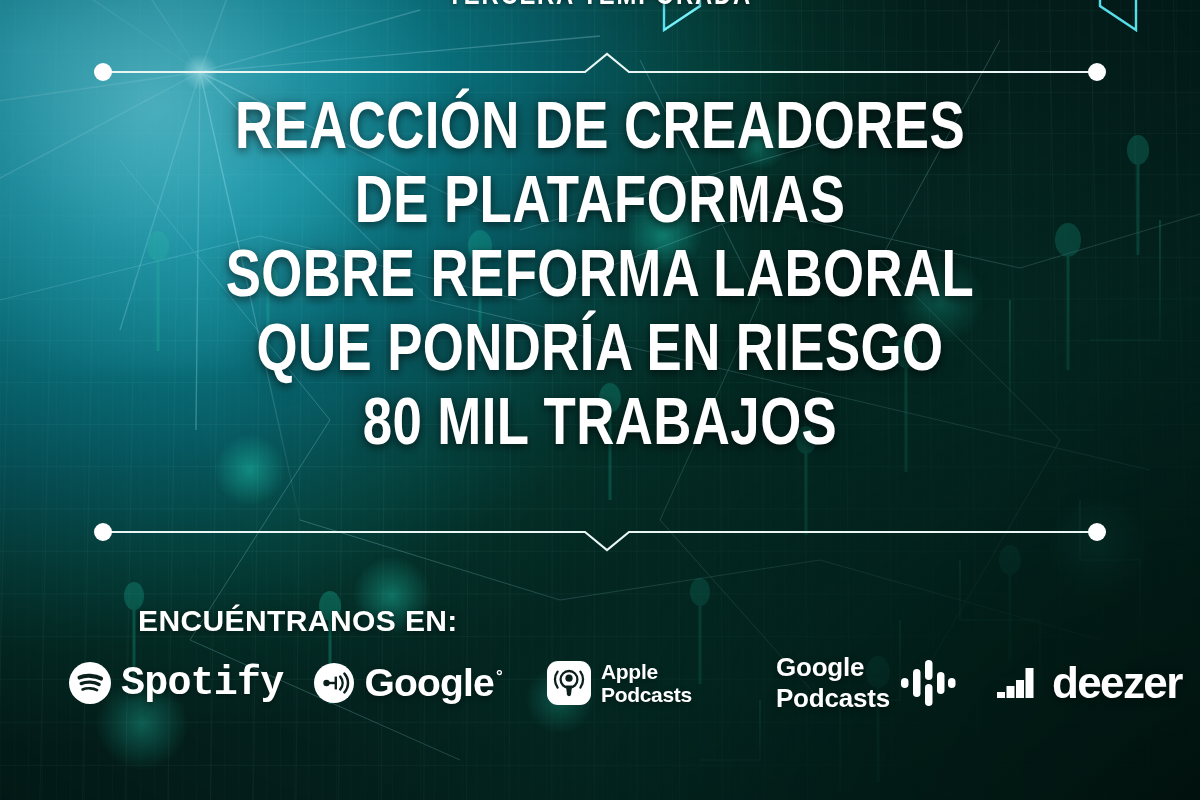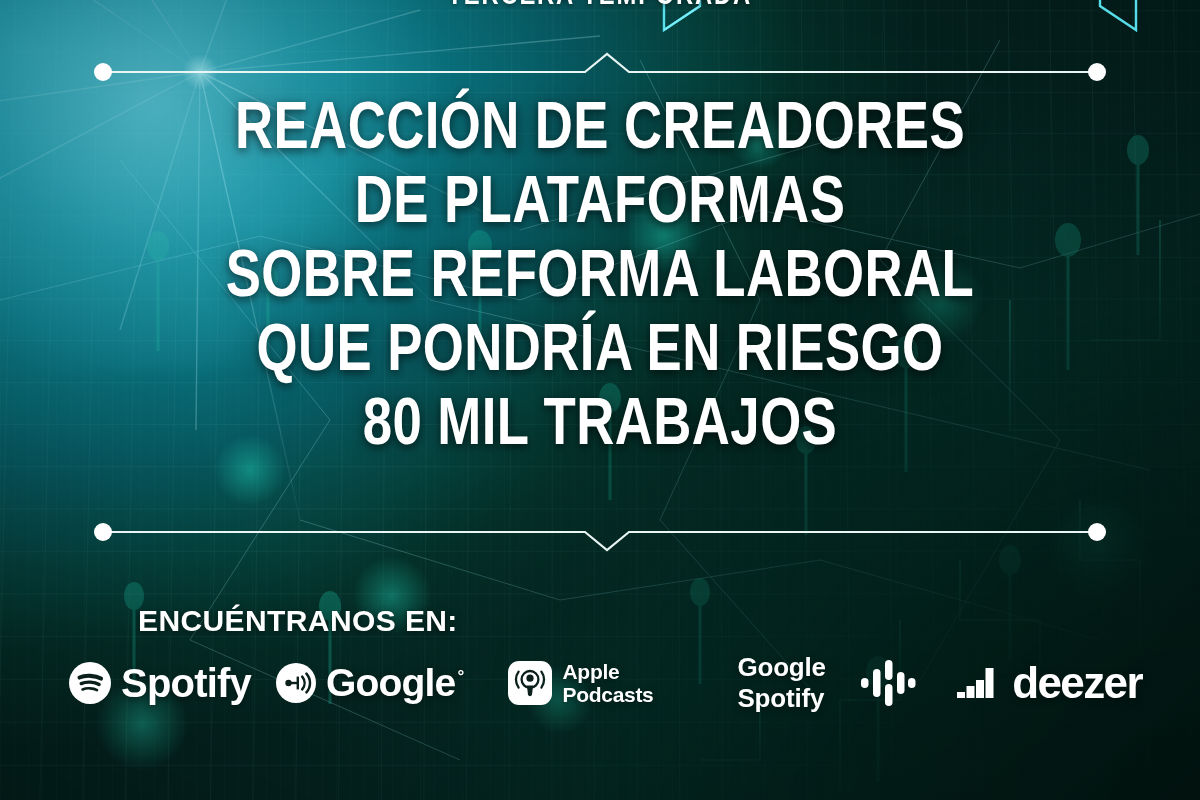--- a/index.html
+++ b/index.html
@@ -138,21 +138,21 @@
     padding-right: 58px;
     gap: 0px;
     justify-content: flex-start;
   }
   .platform {
     display: flex;
     align-items: center;
     gap: 9px;
     color: #ffffff;
   }
-  .p-spotify { margin-right: 24px; }
+  .p-spotify { margin-right: 30px; font-family: Liberation Mono, monospace; }
   .p-anchor  { margin-right: 44px; }
   .p-apple   { margin-right: 84px; }
   .p-google  { margin-right: 40px; }
 
   .wordmark {
     font-weight: 700;
     font-size: 40px;
     letter-spacing: -0.8px;
     color: #fff;
     text-shadow: 0 2px 6px rgba(0,0,0,0.4);
@@ -402,21 +402,21 @@
             </g>
           </svg>
         </span>
         <span class="apple-word">
           <span>Apple</span><br>
           <span>Podcasts</span>
         </span>
       </div>
 
       <div class="platform p-google">
-        <span class="wordmark google">Google Spotify</span>
+        <span class="wordmark google">Google Podcasts</span>
         <span>
           <svg width="58" height="50" viewBox="0 0 58 50" aria-hidden="true">
             <g fill="#ffffff">
               <rect x="2" y="20" width="7.5" height="10" rx="3.75"></rect>
               <rect x="14" y="11" width="7.5" height="28" rx="3.75"></rect>
               <rect x="26" y="2" width="7.5" height="20" rx="3.75"></rect>
               <rect x="26" y="26" width="7.5" height="22" rx="3.75"></rect>
               <rect x="38" y="14" width="7.5" height="22" rx="3.75"></rect>
               <rect x="49" y="20" width="7.5" height="10" rx="3.75"></rect>
             </g>

